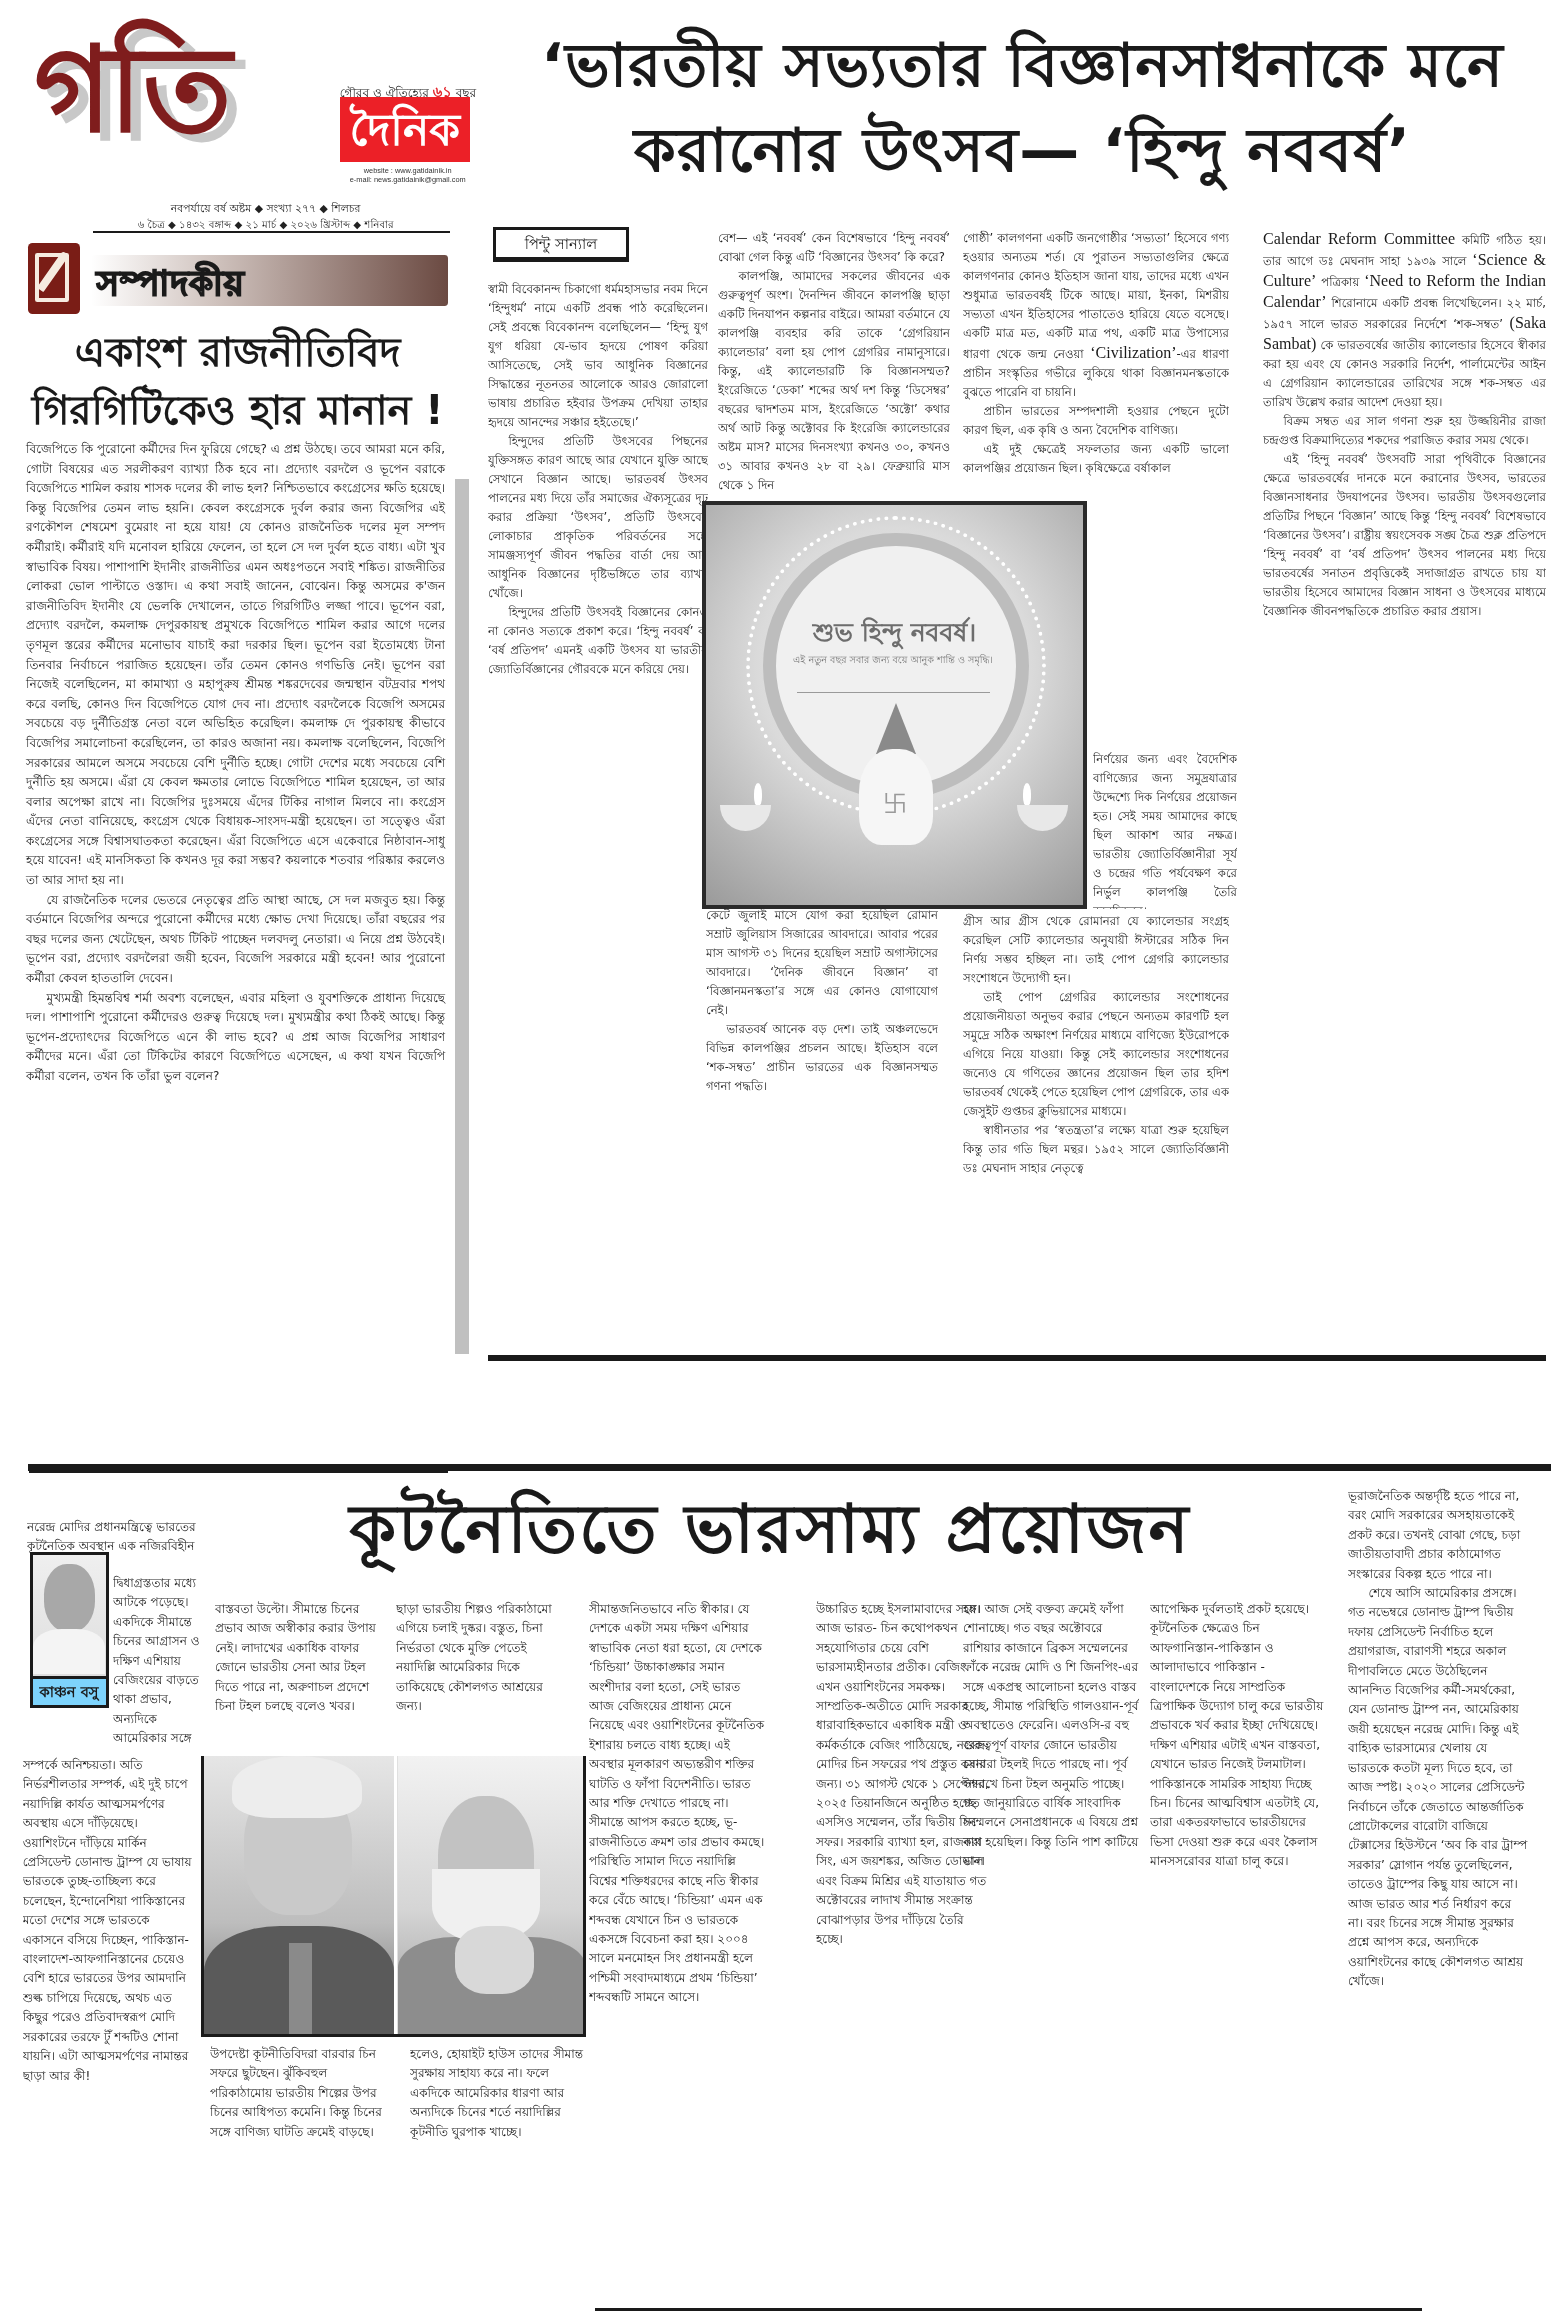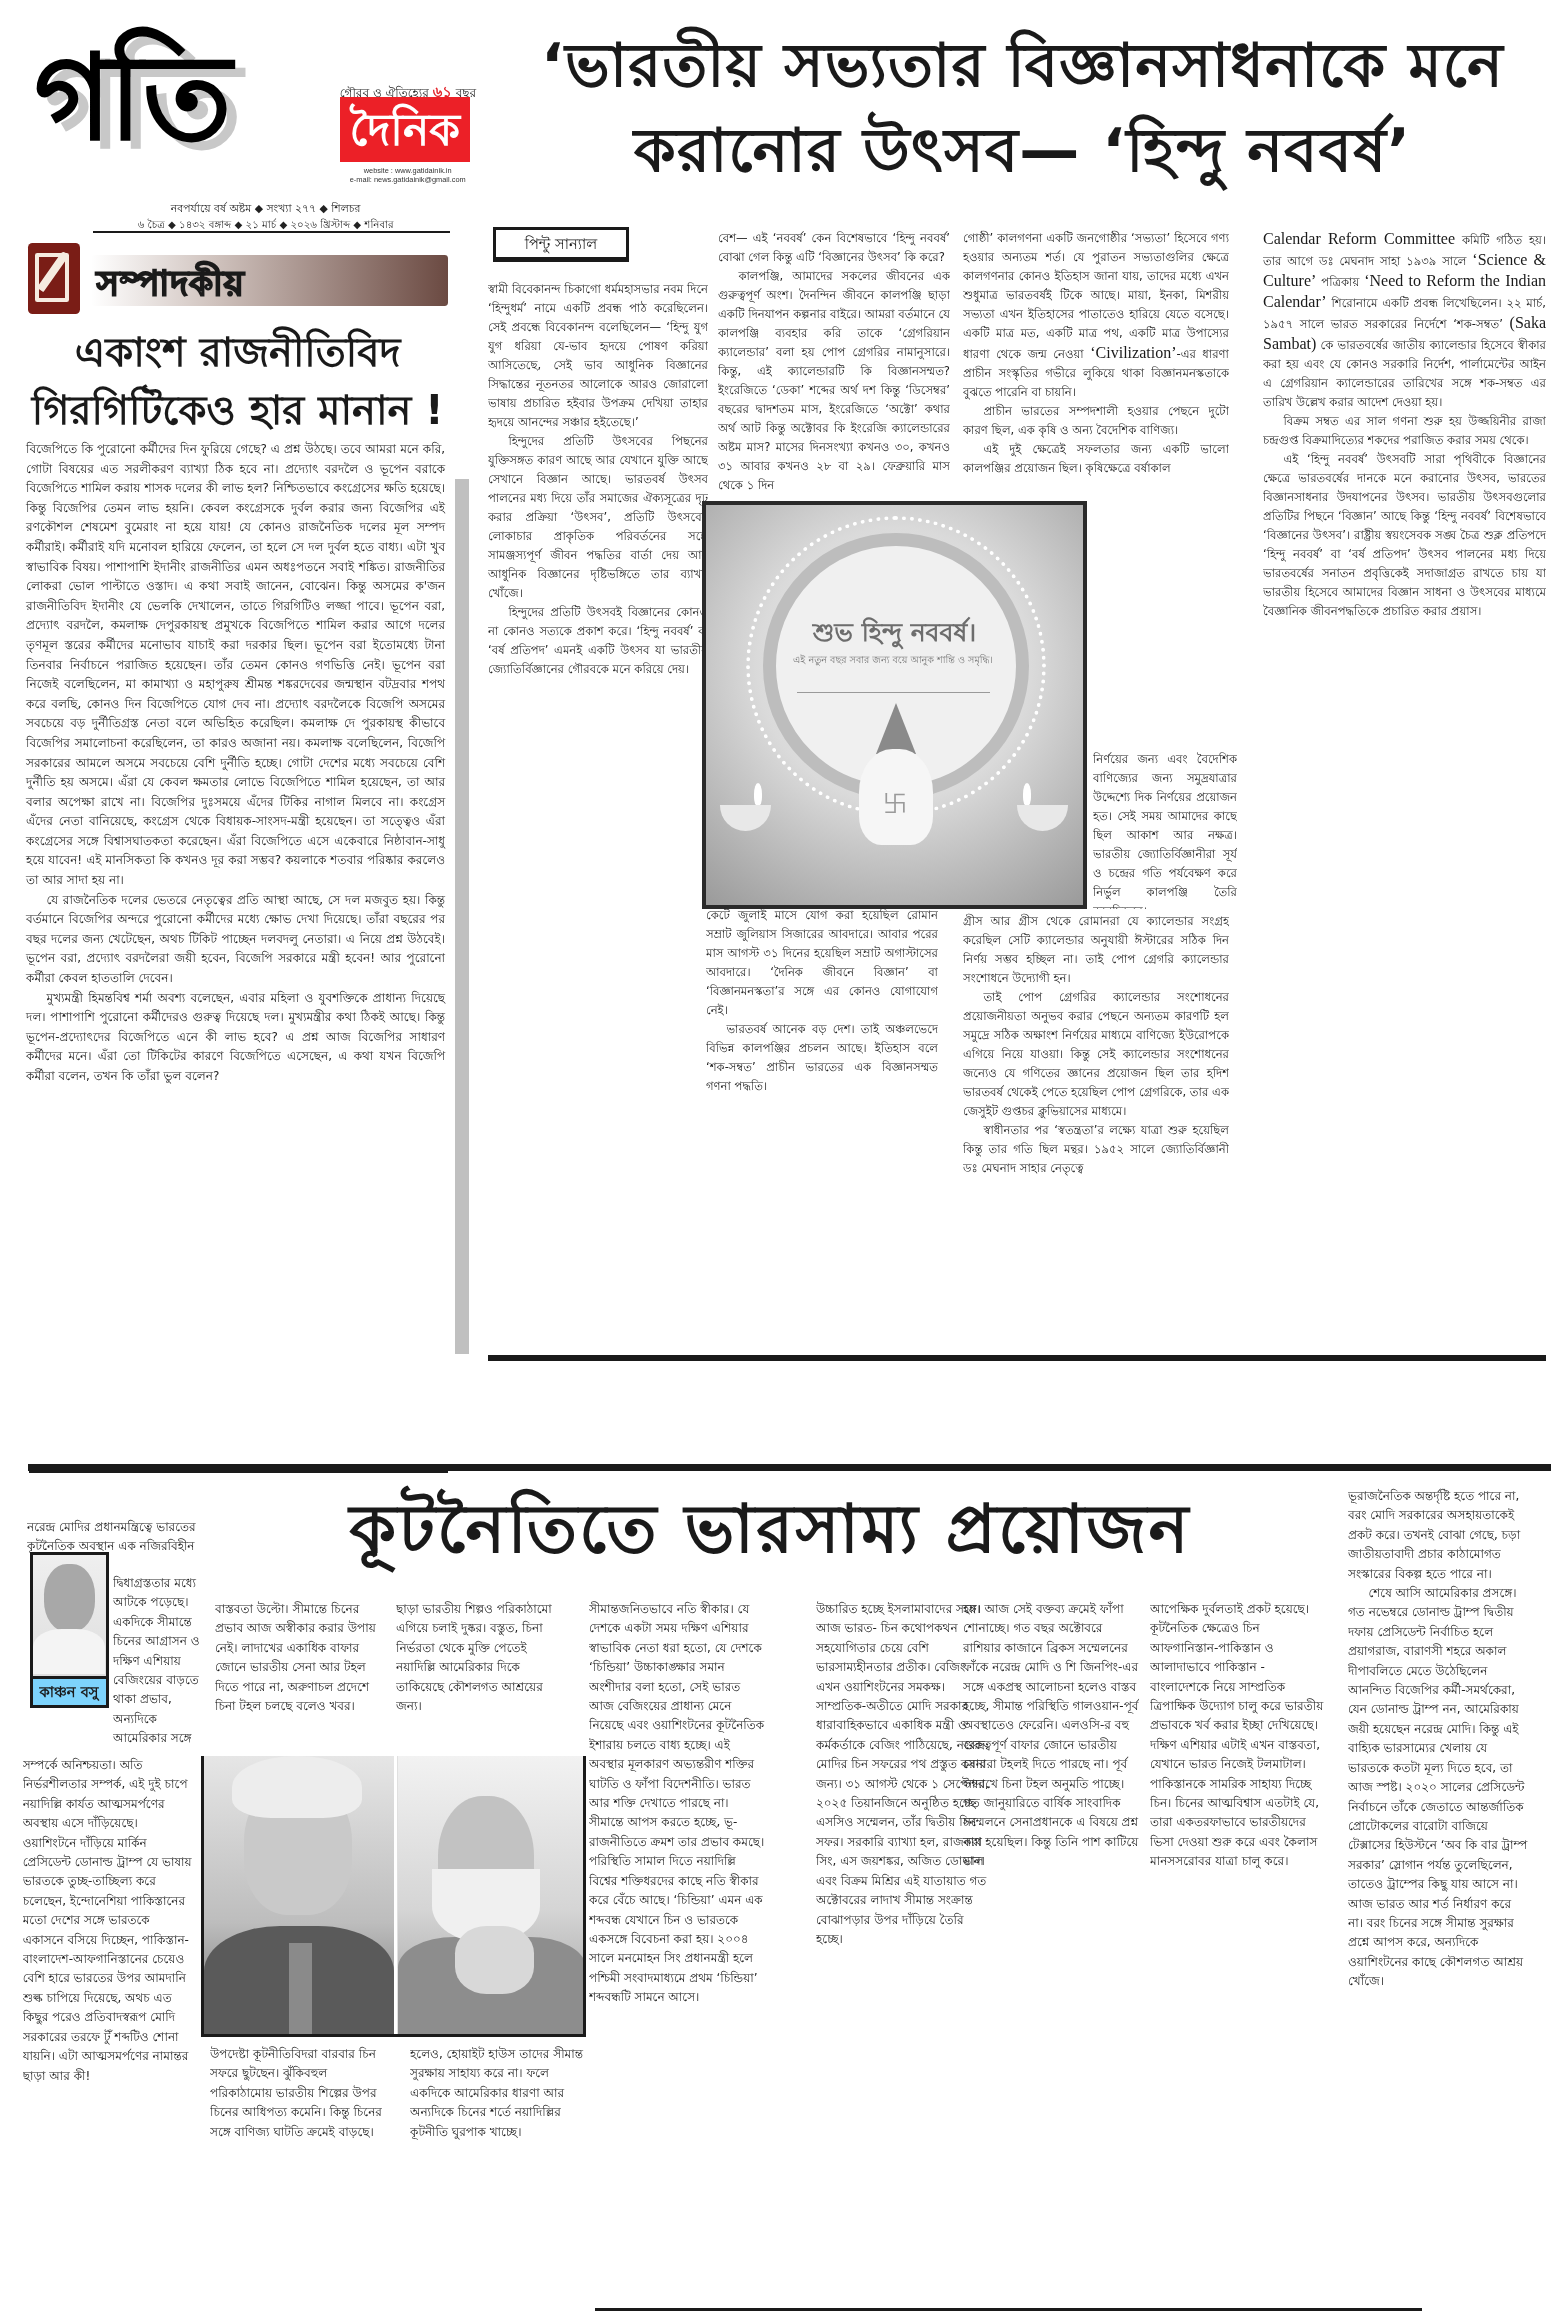--- a/index.html
+++ b/index.html
@@ -1,21 +1,21 @@
 <!DOCTYPE html>
 <html style="font-size:9px"><head>
 <meta charset="utf-8">
 <style>
   * { box-sizing: border-box; margin: 0; padding: 0; }
   html, body { width: 1567px; height: 2319px; background: #ffffff; overflow: hidden; }
   body { position: relative; font-family: "DejaVu Serif", serif; color: #1a1a1a; }
 
   
   .masthead { position: absolute; left: 22.7px; top: 22.7px; width: 430px; height: 204px; }
-  .logo-main { position: absolute; left: 11.3px; top: 17px; font-family: Liberation Serif, serif; font-weight: bold; font-size: 119px; line-height: 1; color: #000000; text-shadow: 10.2px 8px 0 #c8c8c8; letter-spacing: -3.4px; }
+  .logo-main { position: absolute; left: 11.3px; top: 17px; font-family: Liberation Mono, monospace; font-weight: bold; font-size: 119px; line-height: 1; color: #7f1d1d; text-shadow: 10.2px 8px 0 #c8c8c8; letter-spacing: -3.4px; }
   .tagline { position: absolute; left: 317px; top: 57px; font-family: "DejaVu Sans", sans-serif; font-size: 12px; color: #222; white-space: nowrap; }
   .tagline .num { color: #e3262c; font-weight: bold; font-size: 14.7px; }
   .dainik-box { position: absolute; left: 317px; top: 74px; width: 130px; height: 65px; background: #ec2027; color: #fff; font-family: "DejaVu Sans", sans-serif; font-size: 44px; font-weight: bold; text-align: center; line-height: 65px; }
   .contact { position: absolute; left: 314px; top: 143px; width: 142px; font-family: "Liberation Sans", sans-serif; font-size: 7.4px; color: #333; text-align: center; line-height: 9.6px; }
   .issue-line { position: absolute; left: 62px; top: 177px; width: 362px; text-align: center; font-family: "DejaVu Sans", sans-serif; font-size: 10.8px; color: #222; }
   .date-line { position: absolute; left: 62px; top: 194px; width: 362px; text-align: center; font-family: "DejaVu Sans", sans-serif; font-size: 10.2px; color: #222; }
   .mast-rule { position: absolute; left: 70px; top: 208px; width: 357px; height: 2.3px; background: #1a1a1a; }
 
   
   .lead-headline { position: absolute; left: 493px; top: 22.7px; width: 1059px; font-family: "DejaVu Sans", sans-serif; font-weight: bold; font-size: 60px; line-height: 85px; text-align: center; color: #1a1a1a; letter-spacing: 1.1px; }

